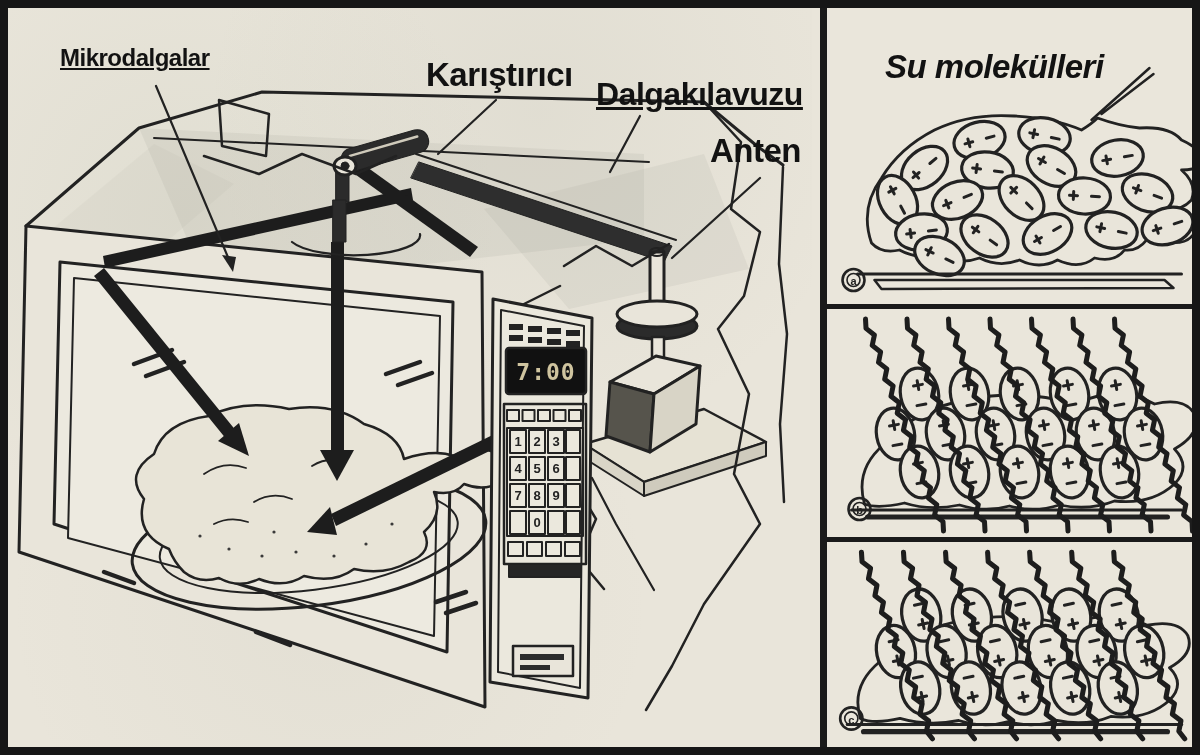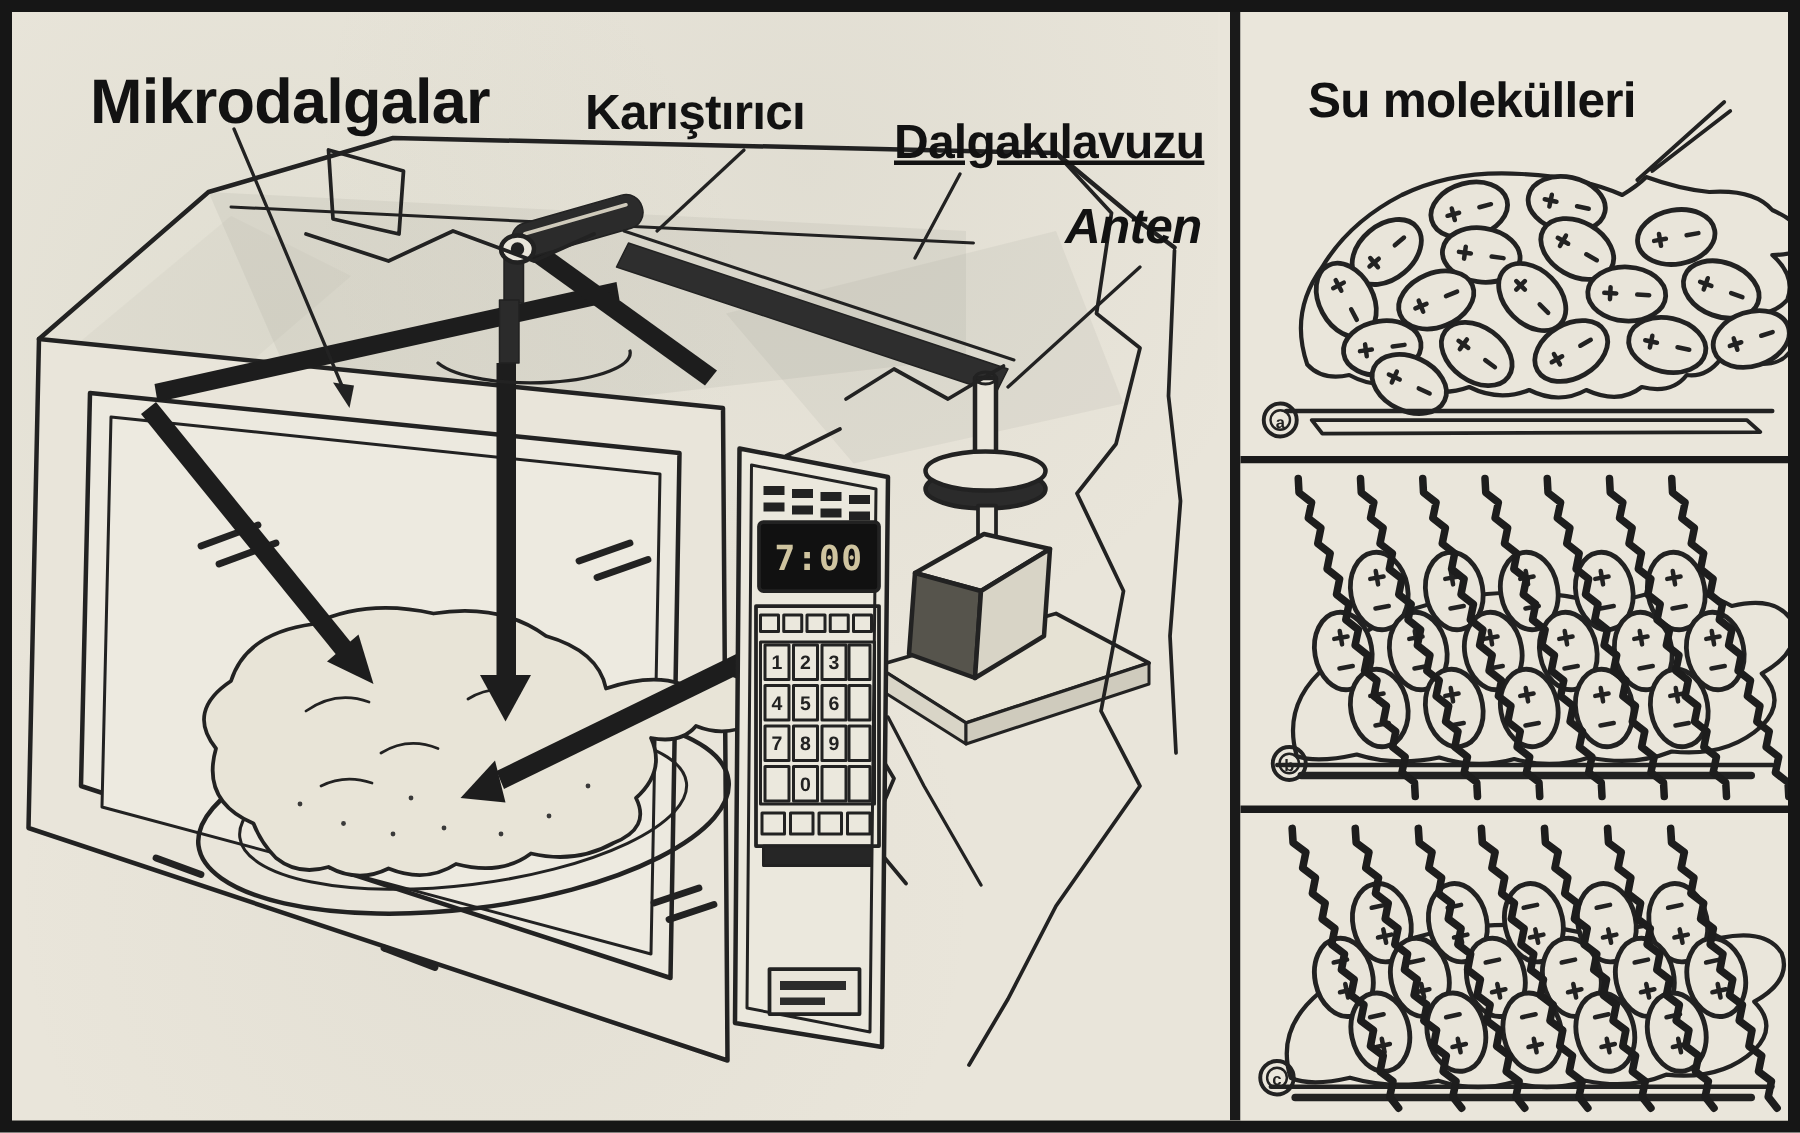--- a/index.html
+++ b/index.html
@@ -20,21 +20,21 @@
   .right-col{
     position:absolute;left:812px;top:0;width:380px;height:739px;
     border-left:7px solid #1a1a1a;display:flex;flex-direction:column;z-index:4;
     background:#eae6db;
   }
   .mpanel{position:relative;background:#eae6db;overflow:hidden;}
   .mpanel.pa{height:296px;border-bottom:5px solid #1a1a1a;}
   .mpanel.pb{height:228px;border-bottom:5px solid #1a1a1a;}
   .mpanel.pc{flex:1 1 auto;}
   .mpanel svg{position:absolute;left:0;top:0;width:100%;height:100%;}
-  .panel-title{position:absolute;left:45px;top:40px;z-index:6;}
+  .panel-title{position:absolute;left:58px;top:40px;z-index:6;font-style:italic;}
   .digit{font-family:"Liberation Sans",sans-serif;font-weight:bold;font-size:13px;fill:#222;}
   .display-text{font-family:"DejaVu Sans Mono",monospace;font-weight:bold;font-size:23px;
        fill:#cfc49f;letter-spacing:1px;}
 </style>
 </head>
 <body>
 
 <div class="figure">
 
   <div class="scene">
@@ -221,24 +221,24 @@
           <path d="M152,82 L226,258"></path>
           <polygon points="229,268 218,251 232,253" fill="#222" stroke="none"></polygon>
           <path d="M492,96 L434,150"></path>
           <path d="M636,112 L606,168"></path>
           <path d="M756,174 L668,254"></path>
           <path d="M650,586 L612,520 L588,474"></path>
         </g>
       </g>
     </svg>
 
-    <div class="lbl" style="left:52px;top:36px;font-size:42px;">Mikrodalgalar</div>
-    <div class="lbl" style="left:382px;top:48px;">Karıştırıcı</div>
+    <div class="lbl" style="left:52px;top:36px;font-size:24px;text-decoration:underline;">Mikrodalgalar</div>
+    <div class="lbl" style="left:418px;top:48px;">Karıştırıcı</div>
     <div class="lbl" style="left:588px;top:68px;font-size:32px;text-decoration:underline;">Dalgakılavuzu</div>
-    <div class="lbl" style="left:702px;top:124px;font-style:italic;">Anten</div>
+    <div class="lbl" style="left:702px;top:124px;">Anten</div>
   </div>
 
   <div class="right-col">
 
     <div class="mpanel pa">
       <div class="lbl panel-title">Su molekülleri</div>
       <svg viewBox="0 0 375 296">
         <g stroke="#222" fill="none" stroke-linejoin="round" stroke-linecap="round">
           <path stroke-width="2.5" d="M262,112 L320,60 M272,106 L324,66"></path>
           <path stroke-width="2.8" fill="#eae6db" d="M42,235 Q30,200 52,170 Q70,140 105,122 Q140,105 185,108 Q225,110 252,122 Q262,116 268,110 Q290,118 310,120 Q340,118 352,132 Q370,140 372,150 Q374,162 352,162 Q368,176 362,192 Q350,205 330,200 Q320,245 295,242 Q285,255 265,250 Q250,262 228,252 Q210,262 190,252 Q170,260 150,250 Q128,258 108,246 Q88,252 70,242 Q52,246 42,235 Z"></path>

